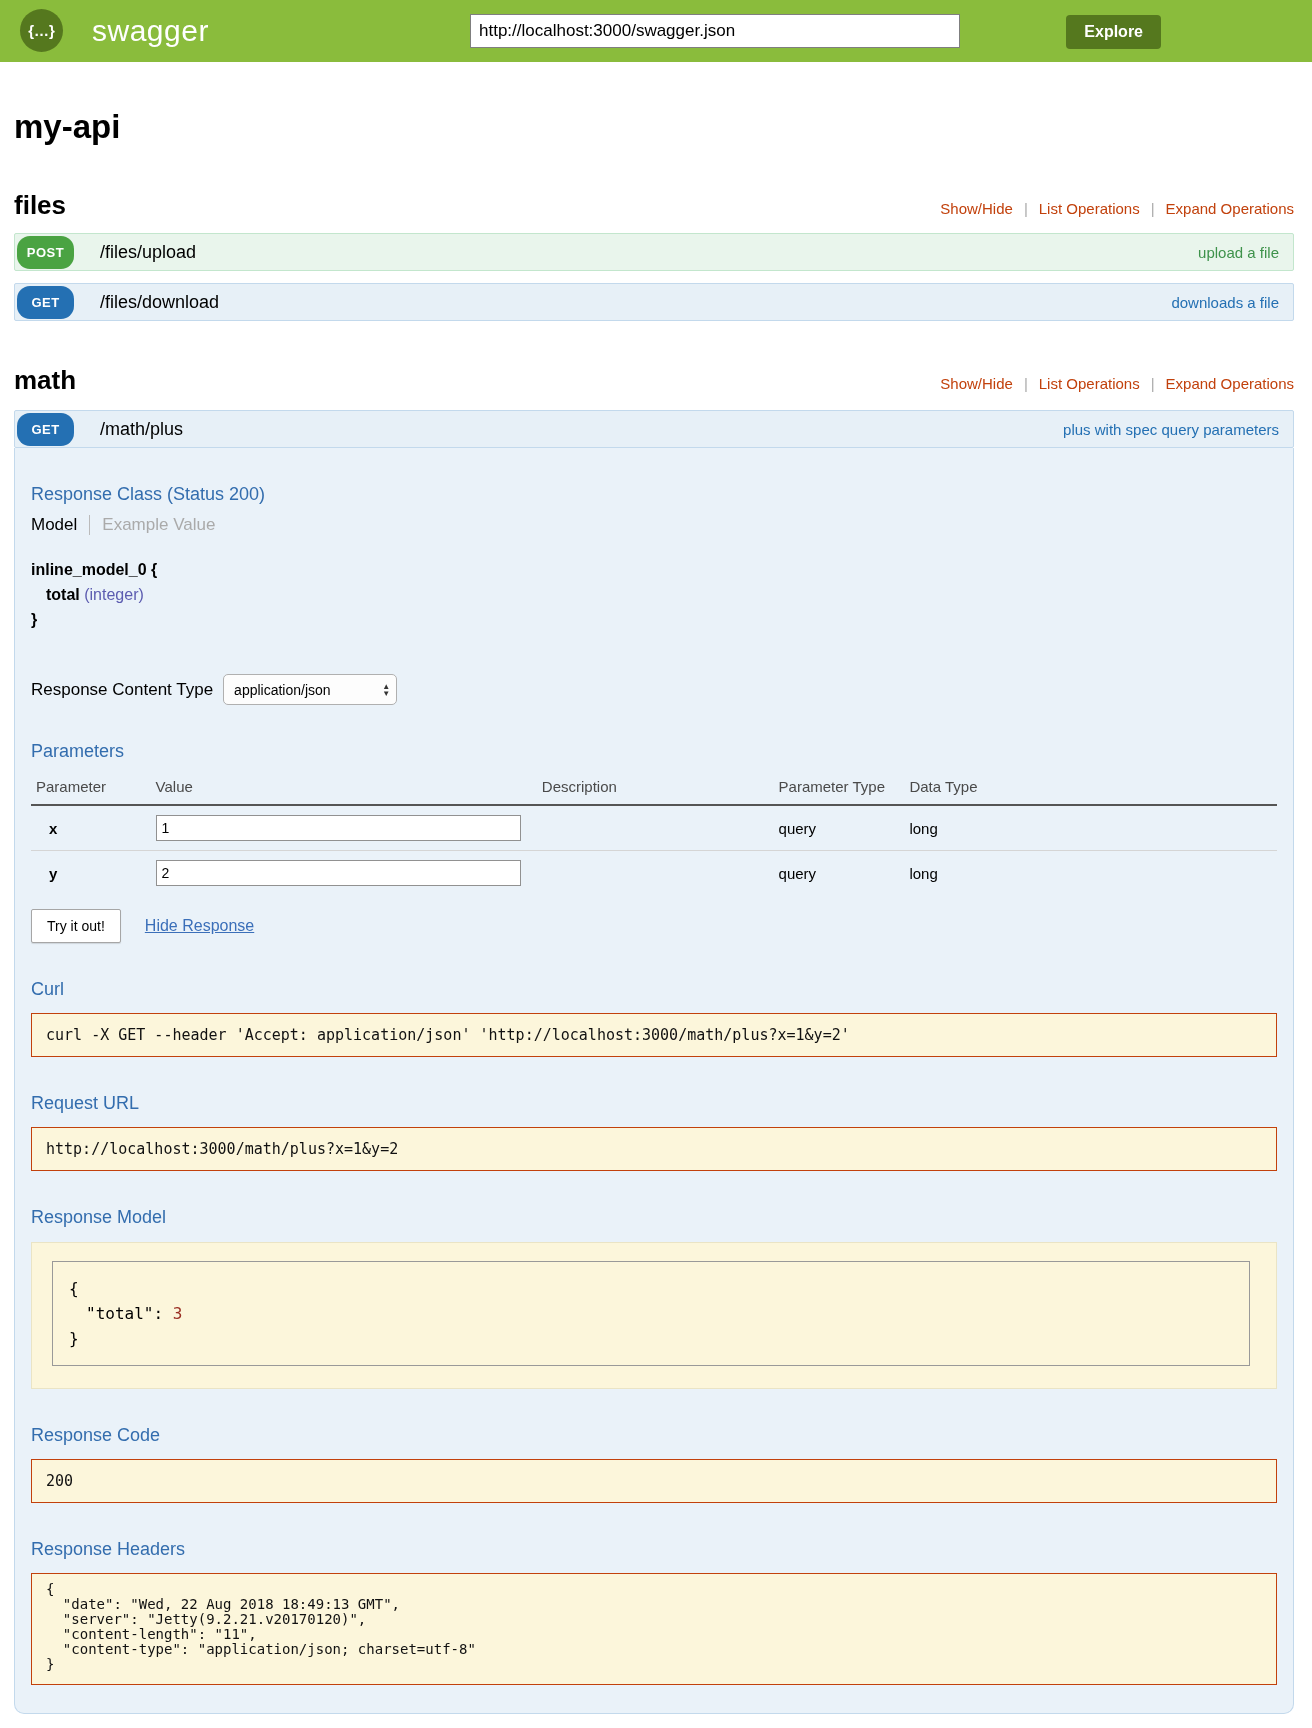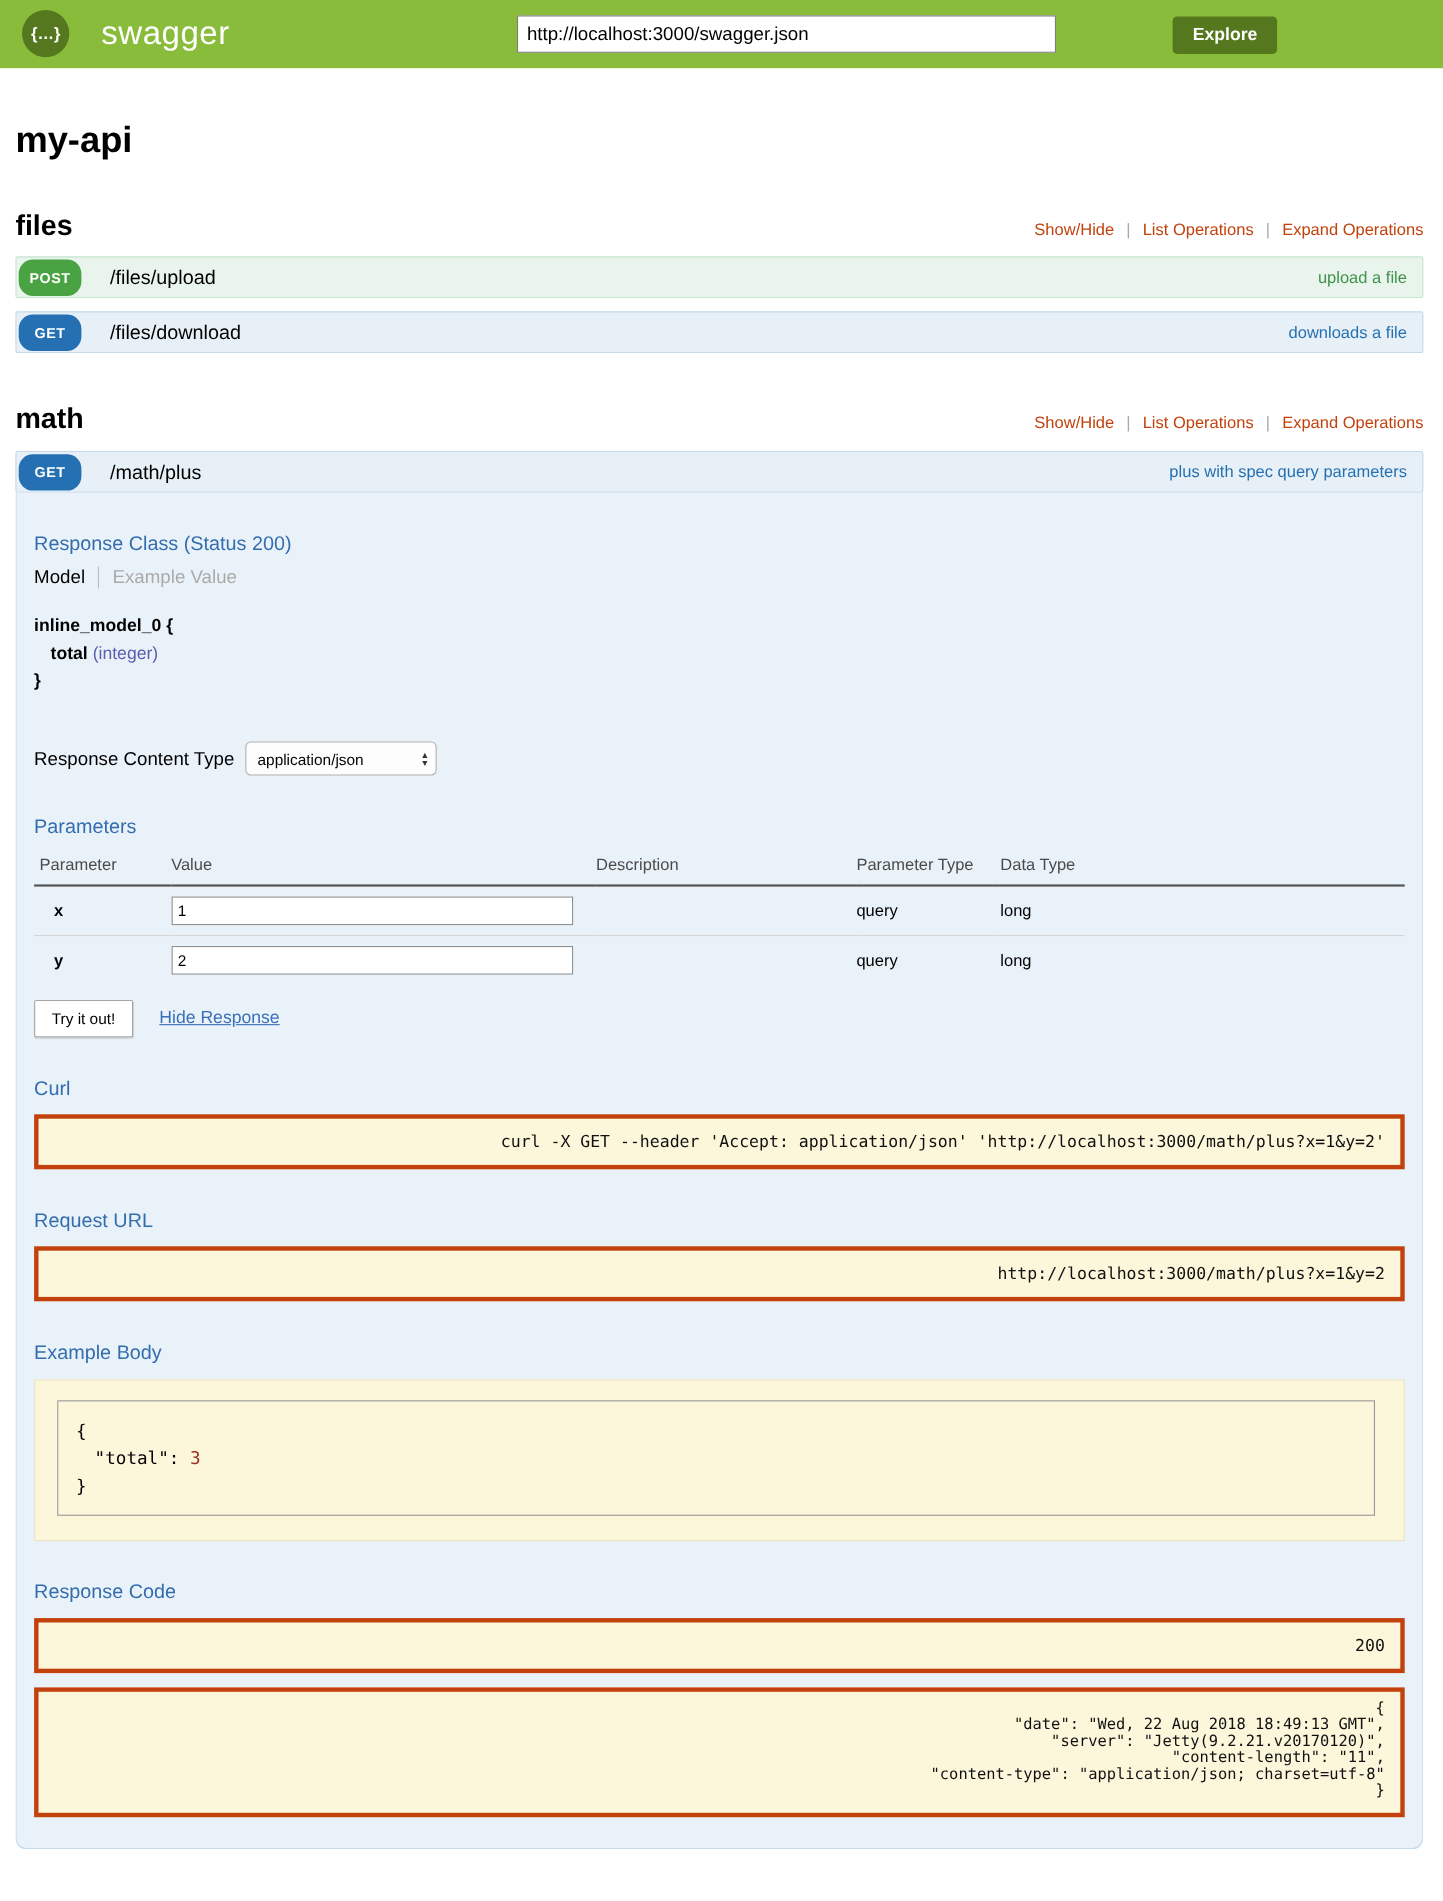--- a/index.html
+++ b/index.html
@@ -65,22 +65,22 @@
   table.params td { padding:9px 0; vertical-align:middle; }
   table.params tr + tr td { border-top:1px solid #d5d5d5; }
   td.p-name { font-weight:bold; padding-left:18px !important; }
   .param-input { width:365px; height:26px; border:1px solid #919191; font-size:14px; padding:1px 5px;
     font-family:"Liberation Sans",sans-serif; }
   .try-row { margin-top:14px; display:flex; align-items:center; }
   .try-btn { background:#fff; border:1px solid #a6a6a6; border-radius:2px; padding:8px 15px; font-size:14px;
     font-family:"Liberation Sans",sans-serif; box-shadow:0 1px 1px rgba(0,0,0,.12); cursor:pointer; }
   .hide-link { margin-left:24px; color:#3b6fb9; text-decoration:underline; font-size:16px; }
   .block-h { margin-top:36px; }
-  .codebox { margin-top:13px; background:#fcf6db; border:4px solid #c2410c; padding:12px 14px;
-    font-family:"DejaVu Sans Mono", monospace; font-size:15px; color:#111;text-align:right; }
+  .codebox { margin-top:13px; background:#fcf6db; border:1px solid #c2410c; padding:12px 14px;
+    font-family:"DejaVu Sans Mono", monospace; font-size:15px; color:#111; }
   .rb-outer { margin-top:14px; background:#fcf6db; border:1px solid #eae4c5; padding:18px 26px 22px 20px; }
   .rb-inner { border:1px solid #999; background:#fcf6db; padding:14px 16px;
     font-family:"DejaVu Sans Mono", monospace; font-size:16px; line-height:25px; }
   .rb-indent { padding-left:17px; }
   .json-num { color:#992e22; }
   .headers-box { white-space:pre; font-size:14px; line-height:15px; padding:8px 14px 12px 14px; }
 </style>
 </head>
 <body>
 
@@ -197,35 +197,36 @@
         <button class="try-btn">Try it out!</button>
         <a href="#" class="hide-link">Hide Response</a>
       </div>
 
       <h4 class="h-blue block-h">Curl</h4>
       <div class="codebox">curl -X GET --header 'Accept: application/json' 'http://localhost:3000/math/plus?x=1&amp;y=2'</div>
 
       <h4 class="h-blue block-h">Request URL</h4>
       <div class="codebox">http://localhost:3000/math/plus?x=1&amp;y=2</div>
 
-      <h4 class="h-blue block-h">Example Body</h4>
+      <h4 class="h-blue block-h">Response Model</h4>
       <div class="rb-outer">
         <div class="rb-inner">
           <div>{</div>
           <div class="rb-indent">
             <span>"total":</span>
             <span class="json-num">3</span>
           </div>
           <div>}</div>
         </div>
       </div>
 
       <h4 class="h-blue block-h">Response Code</h4>
       <div class="codebox">200</div>
 
+      <h4 class="h-blue block-h">Response Headers</h4>
       <div class="codebox headers-box">{
   "date": "Wed, 22 Aug 2018 18:49:13 GMT",
   "server": "Jetty(9.2.21.v20170120)",
   "content-length": "11",
   "content-type": "application/json; charset=utf-8"
 }</div>
     </div>
   </div>
 
 </div>

